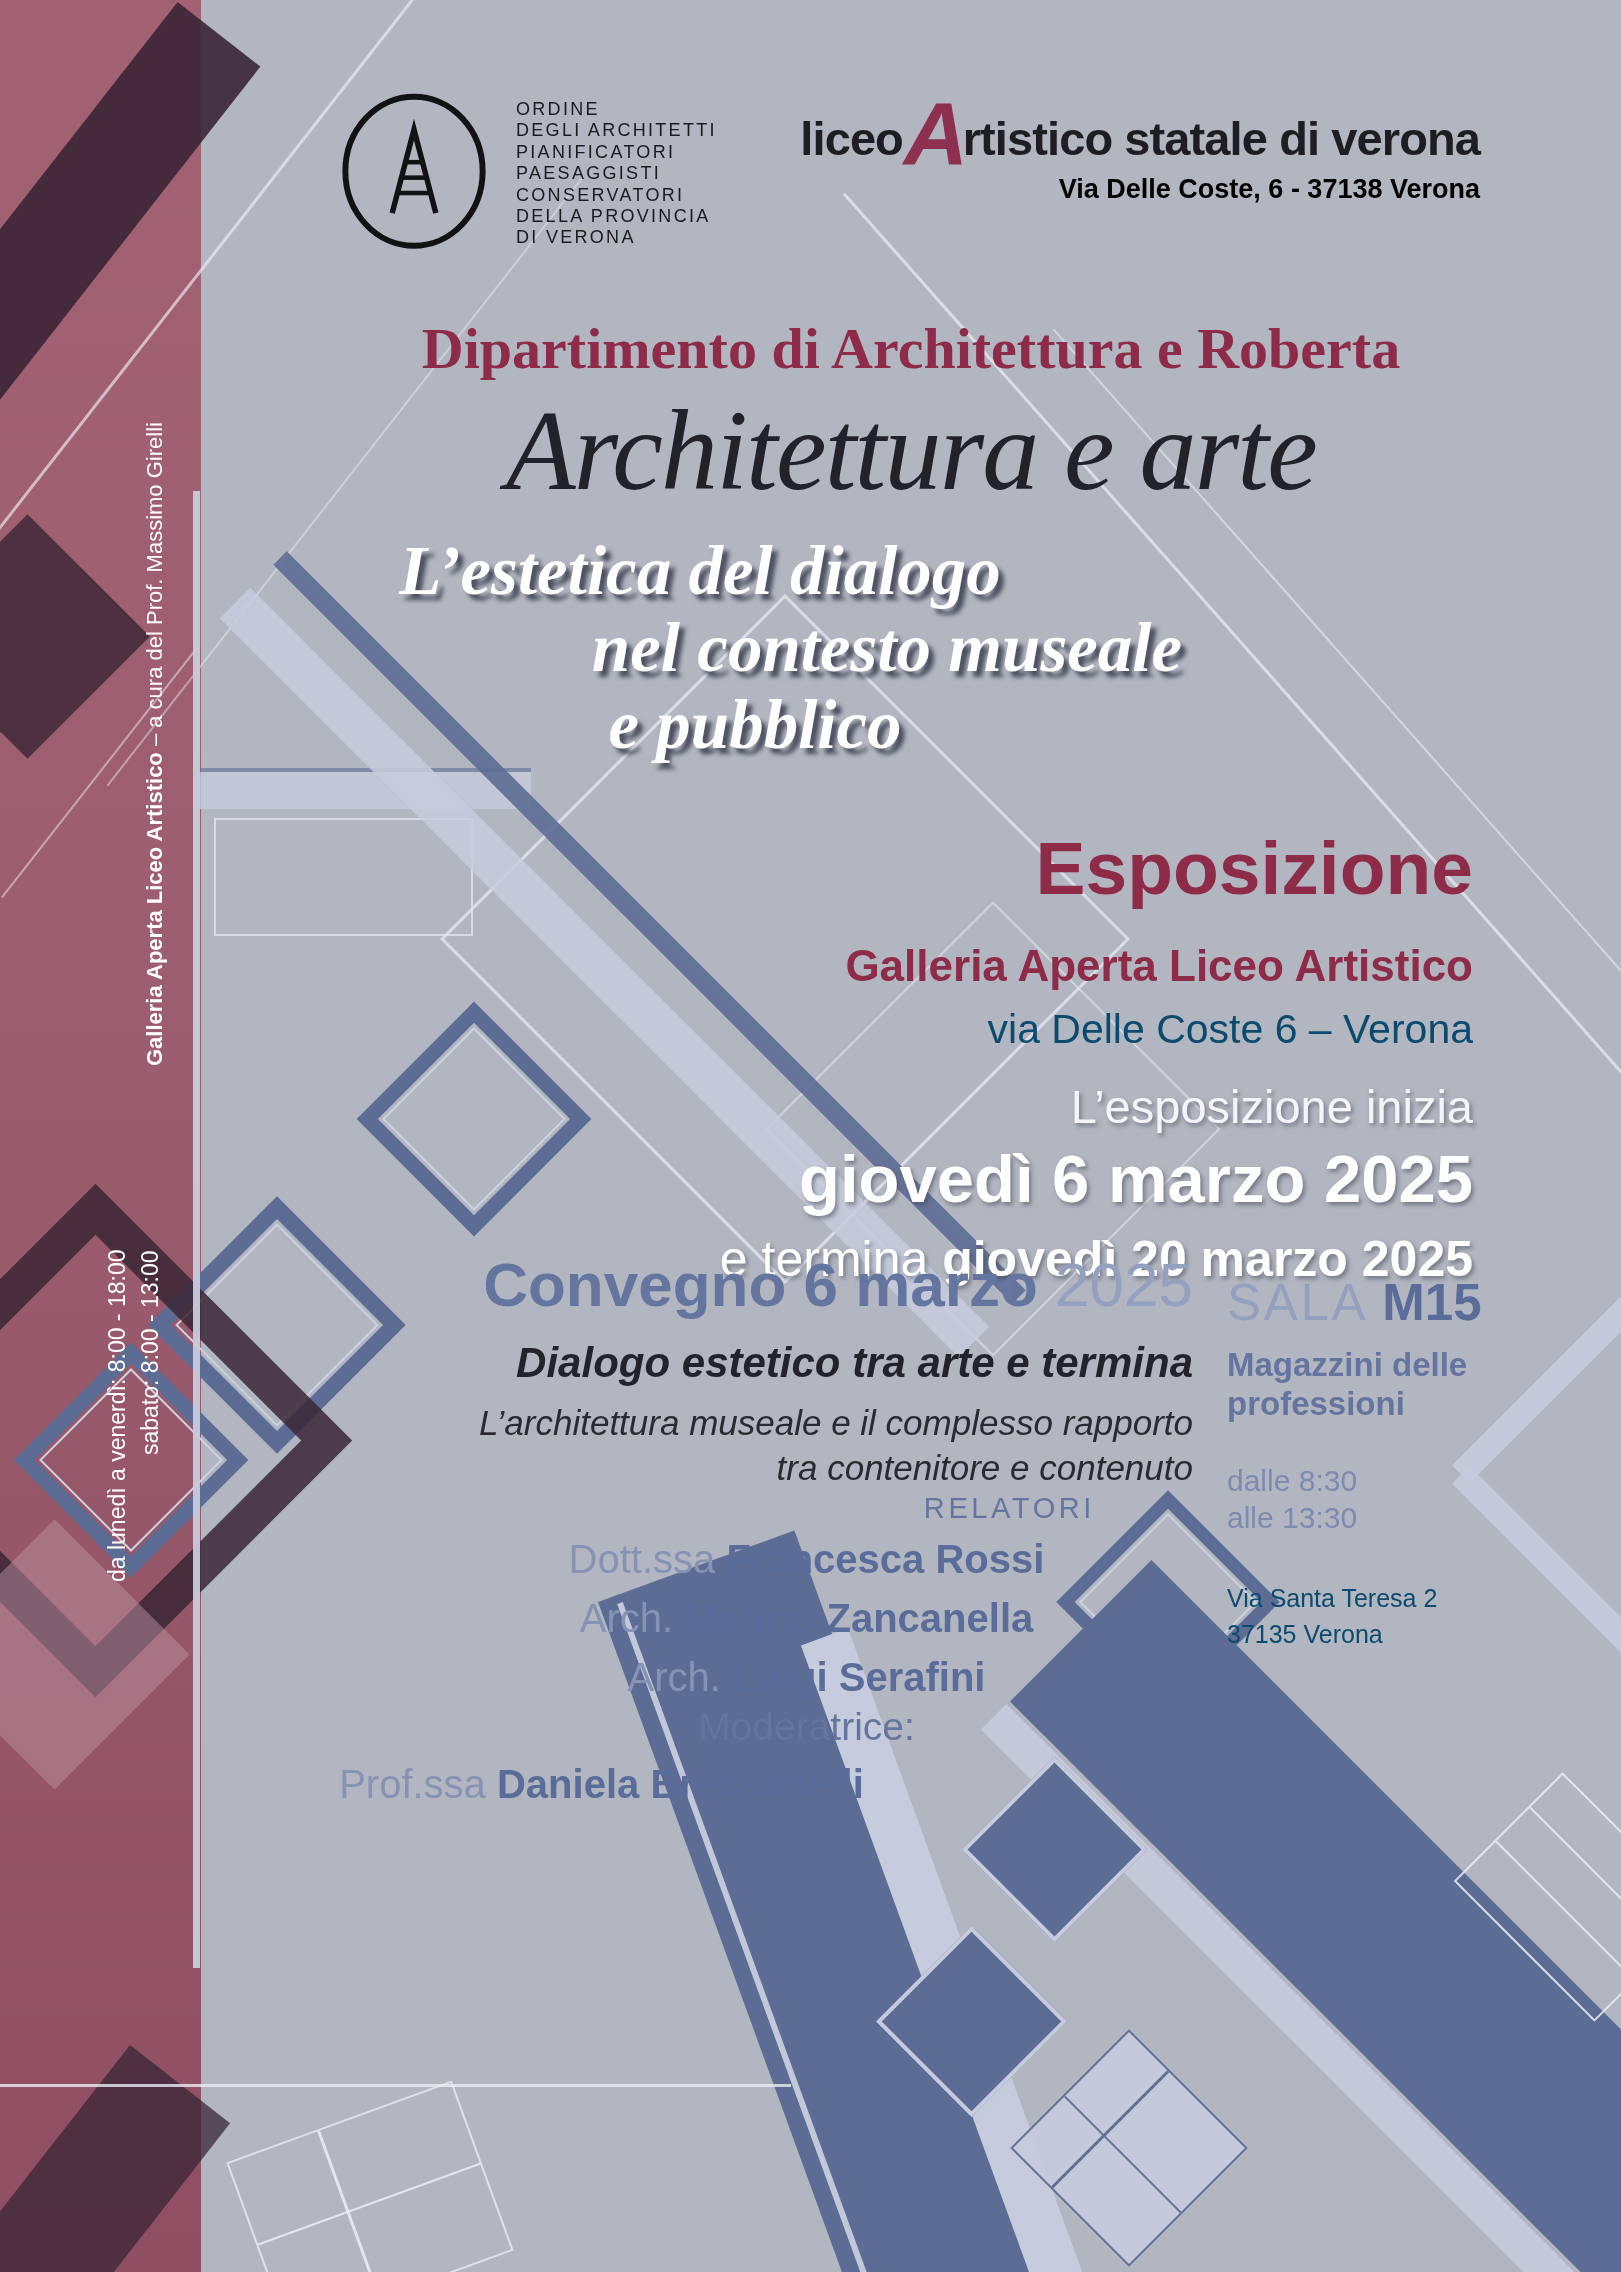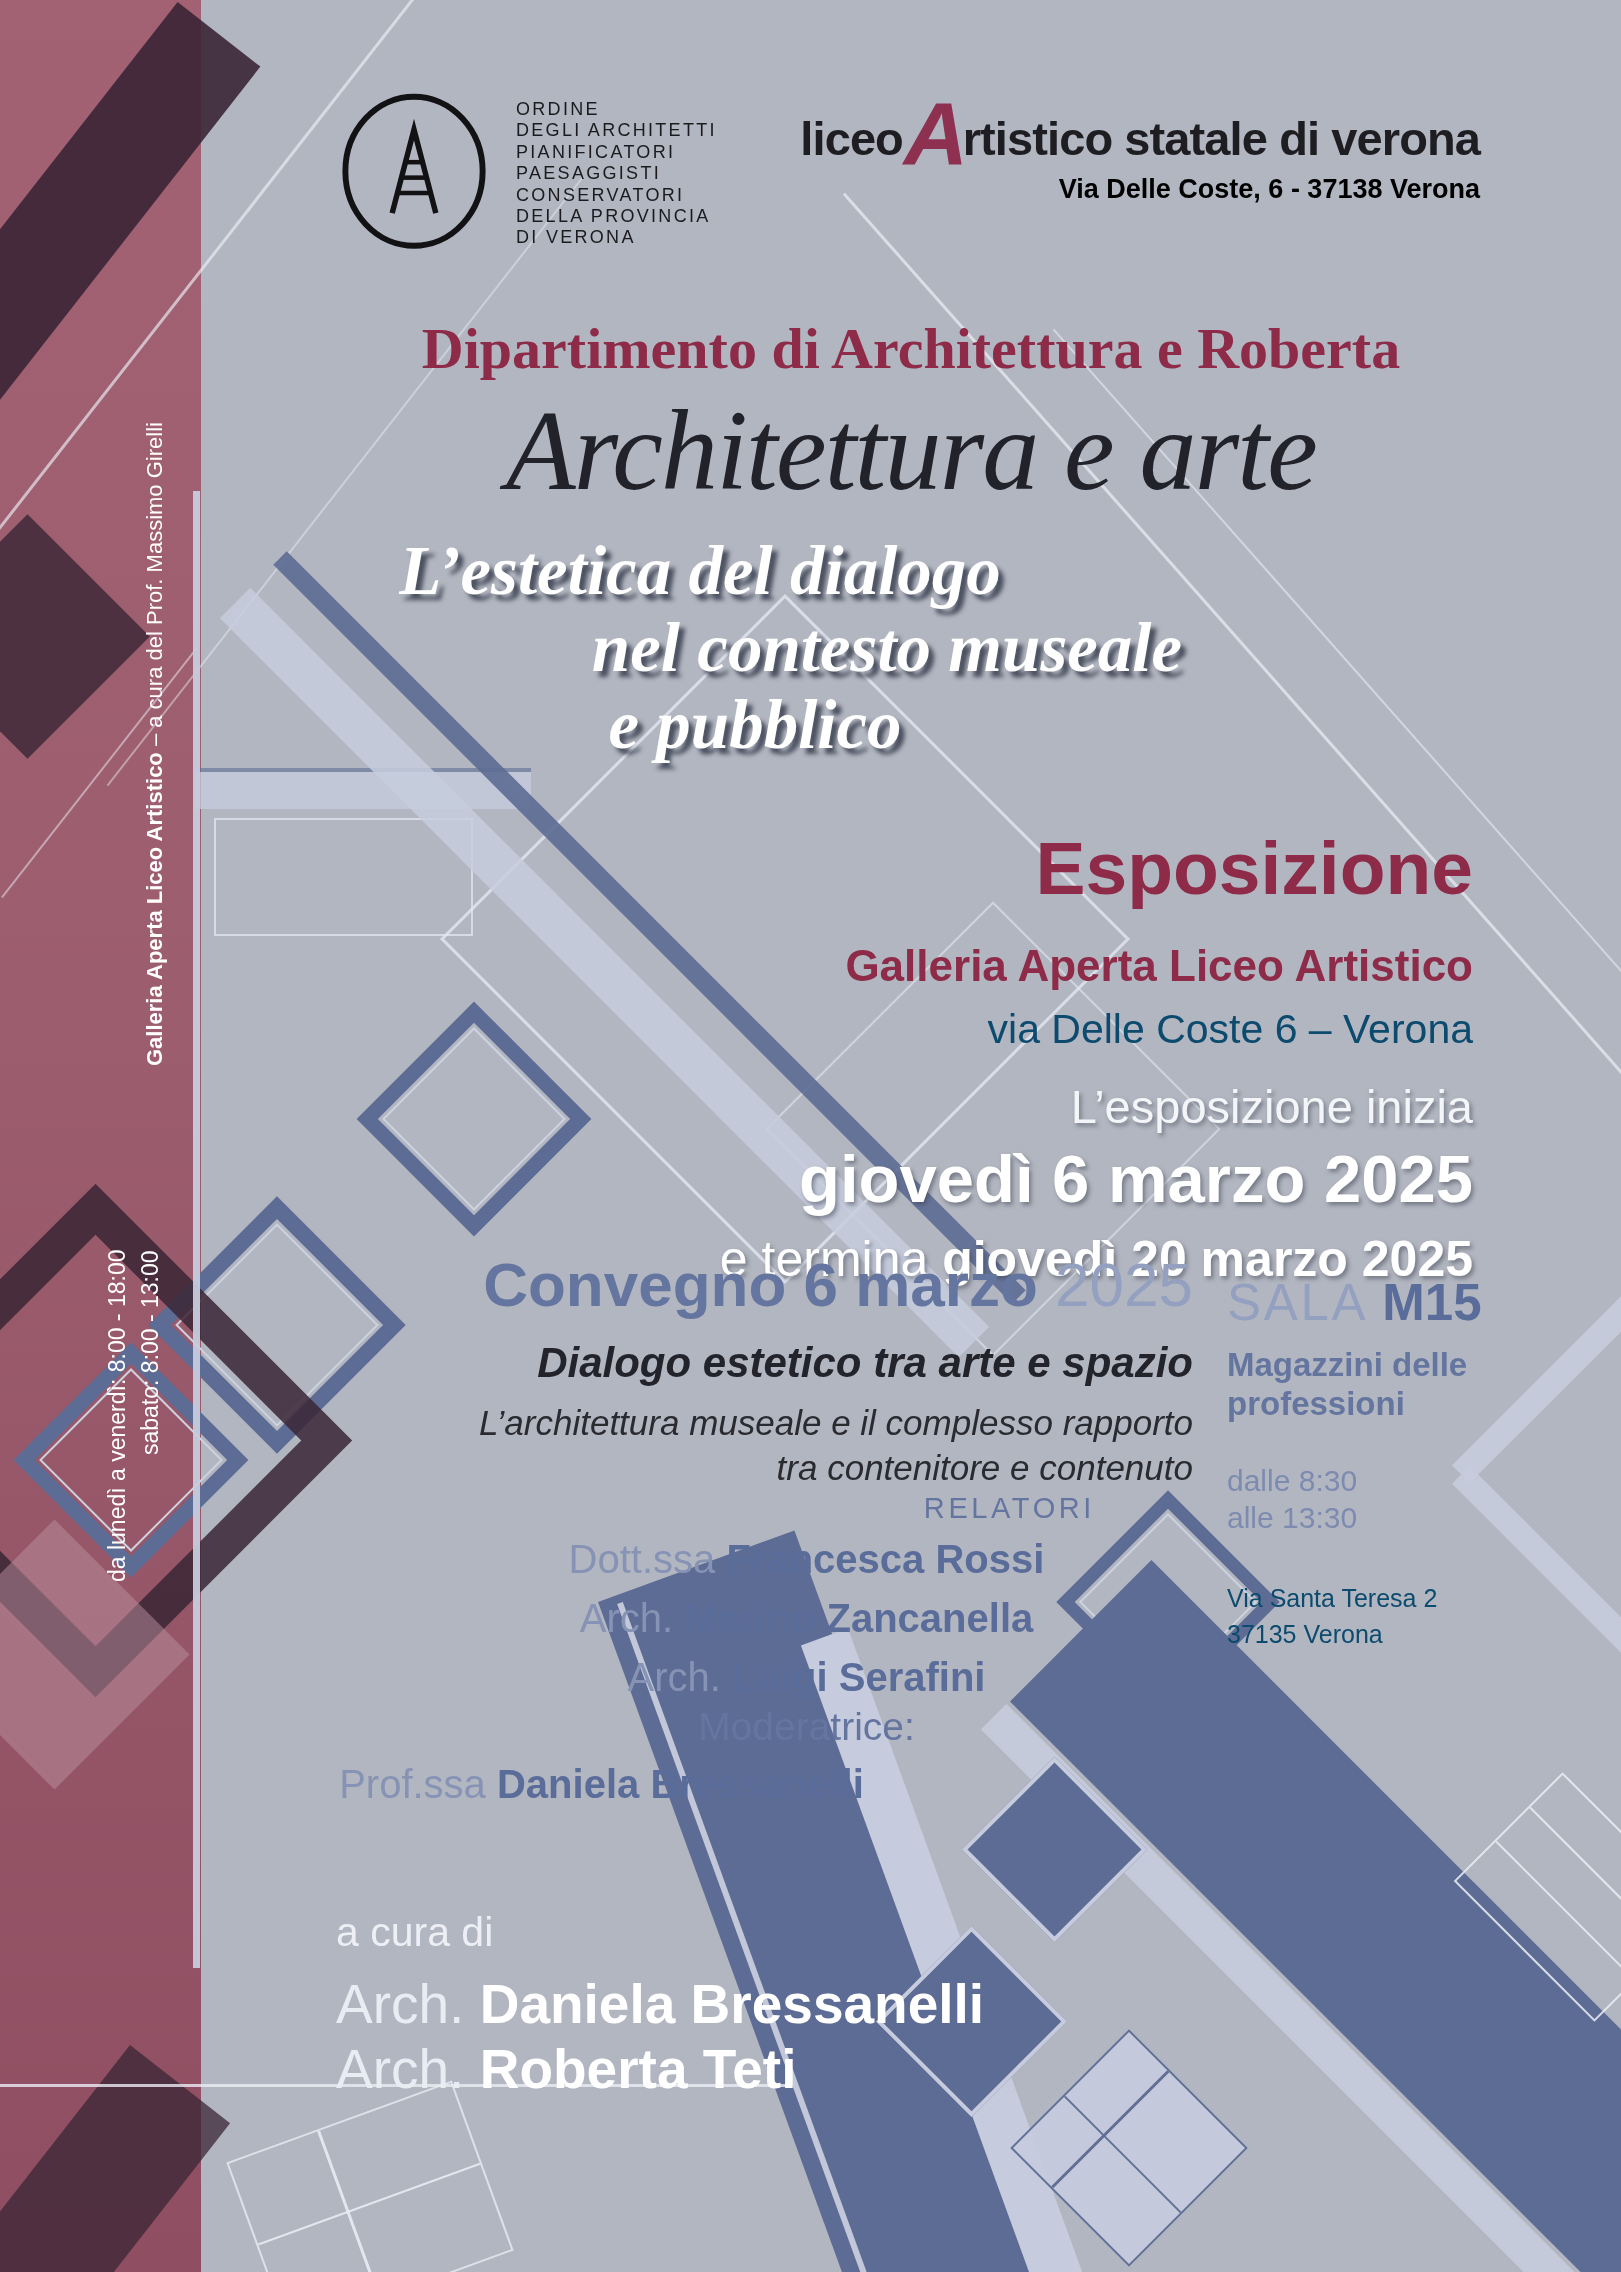--- a/index.html
+++ b/index.html
@@ -182,21 +182,21 @@
     <div class="h">Esposizione</div>
     <div class="venue">Galleria Aperta Liceo Artistico</div>
     <div class="addr">via Delle Coste 6 – Verona</div>
     <div class="inizia wsh">L’esposizione inizia</div>
     <div class="date1 wsh">giovedì 6 marzo 2025</div>
     <div class="date2 wsh"><span>e termina </span><b>giovedì 20 marzo 2025</b></div>
   </div>
 
   <div class="abs" id="convegno">
     <div class="t"><b>Convegno 6 marzo </b><span class="y">2025</span></div>
-    <div class="sub">Dialogo estetico tra arte e spazio</div>
+    <div class="sub">Dialogo estetico tra arte e termina</div>
     <div class="d1">L’architettura museale e il complesso rapporto</div>
     <div class="d2">tra contenitore e contenuto</div>
   </div>
 
   <div class="abs" id="moder">
     <div class="lab">Moderatrice:</div>
     <div class="nmline"><span class="ti">Prof.ssa</span> <span class="nm">Daniela Bressanelli</span></div>
   </div>
 
   <div class="abs" id="relatori">
@@ -206,25 +206,20 @@
     <div class="sp"><span class="ti">Arch.</span> <span class="nm">Luigi Serafini</span></div>
   </div>
 
   <div class="abs" id="sala">
     <div class="rm"><span class="s1">SALA </span><span class="s2">M15</span></div>
     <div class="bld"><span>Magazzini delle</span><br><span>professioni</span></div>
     <div class="tim"><span>dalle 8:30</span><br><span>alle 13:30</span></div>
     <div class="adr"><span>Via Santa Teresa 2</span><br><span>37135 Verona</span></div>
   </div>
 
-  <div class="abs" id="curators">
-    <div class="lab">a cura di</div>
-    <div class="nm"><span class="ti">Arch.</span> <span class="b">Daniela Bressanelli</span></div>
-    <div class="nm" style="margin-top:0;"><span class="ti">Arch.</span> <span class="b">Roberta Teti</span></div>
-  </div>
 
   <div class="abs vert" id="vgallery">
     <span class="b">Galleria Aperta Liceo Artistico</span><span class="r"> – a cura del Prof. Massimo Girelli</span>
   </div>
   <div class="abs vert" id="vhours">
     <span>da lunedì a venerdì: 8:00 - 18:00</span><br>
     <span>sabato: 8:00 - 13:00</span>
   </div>
 
 </div>

